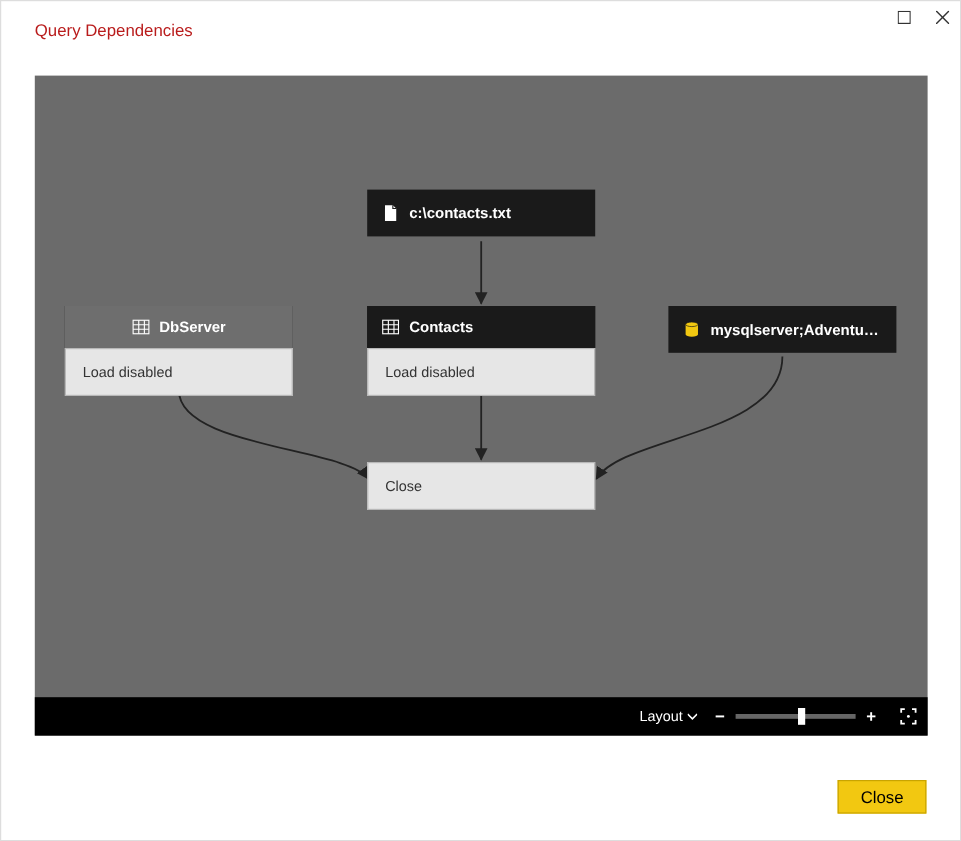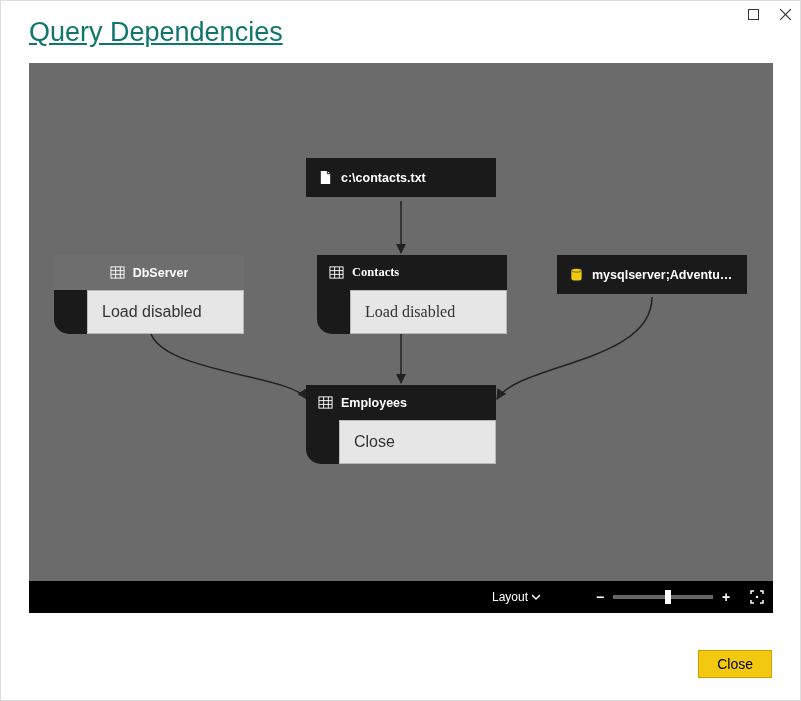--- a/index.html
+++ b/index.html
@@ -27,24 +27,23 @@
     display: flex;
     align-items: center;
     justify-content: center;
     font-size: 13px;
     color: #333;
     cursor: pointer;
   }
   .header {
     position: absolute;
     top: 16px; left: 28px;
-    font-size: 27px;
+    font-size: 14px;
     font-weight: 300;
-    color: #0f766e;
-    text-decoration: underline;
+    color: #b91c1c;
   }
   .canvas-wrap {
     position: absolute;
     left: 28px; top: 62px;
     width: 744px; height: 550px;
     background: #6b6b6b;
   }
   .canvas {
     position: relative;
     width: 100%; height: 518px;
@@ -54,64 +53,61 @@
     position: absolute;
     left: 0; top: 0;
     width: 100%; height: 100%;
     pointer-events: none;
   }
   .node {
     position: absolute;
     width: 190px;
     background: #1a1a1a;
     cursor: move;
-    border-radius: 15px;
   }
   .node .node-head {
     display: flex;
     align-items: center;
     padding: 10px 12px;
     background: #1a1a1a;
     color: #fff;
     font-size: 12.5px;
     font-weight: 600;
   }
   .node .node-head .icon {
     width: 15px; height: 15px;
     margin-right: 8px;
     flex-shrink: 0;
   }
   .node .node-body {
     background: #e6e6e6;
     color: #333;
-    font-size: 16px;
+    font-size: 12px;
     padding: 12px 14px;
     border: 1px solid #b8b8b8;
-    margin-left: 33px;
   }
   .node.source-only .node-head {
     padding: 12px 12px;
   }
   .node.dimmed .node-head {
     background: #6e6e6e;
     justify-content: center;
   }
   .toolbar {
     position: absolute;
     left: 0; bottom: 0;
     width: 100%;
     height: 32px;
     background: #000;
     display: flex;
     align-items: center;
     justify-content: flex-end;
     padding: 0 8px;
     color: #fff;
     font-size: 12px;
-    gap: 41px;
   }
   .toolbar .layout-btn {
     display: flex;
     align-items: center;
     gap: 4px;
     cursor: pointer;
     margin-right: 12px;
   }
   .toolbar .zoom-group {
     display: flex;
@@ -227,21 +223,21 @@
                 <line x1="1" y1="10" x2="15" y2="10" stroke="#fff"></line>
                 <line x1="6" y1="2" x2="6" y2="14" stroke="#fff"></line>
                 <line x1="11" y1="2" x2="11" y2="14" stroke="#fff"></line>
               </svg>
           </span>
           <span class="ellipsis">DbServer</span>
         </div>
         <div class="node-body">Load disabled</div>
       </div>
 
-      <div class="node" style="left:288px; top:192px;font-family:Liberation Serif, serif;">
+      <div class="node" style="left:277px; top:192px;">
         <div class="node-head">
           <span class="icon">
             <svg width="15" height="15" viewBox="0 0 16 16">
                 <rect x="1" y="2" width="14" height="12" fill="none" stroke="#fff" stroke-width="1"></rect>
                 <line x1="1" y1="6" x2="15" y2="6" stroke="#fff"></line>
                 <line x1="1" y1="10" x2="15" y2="10" stroke="#fff"></line>
                 <line x1="6" y1="2" x2="6" y2="14" stroke="#fff"></line>
                 <line x1="11" y1="2" x2="11" y2="14" stroke="#fff"></line>
               </svg>
           </span>
@@ -257,32 +253,20 @@
                 <ellipse cx="8" cy="3.5" rx="5.5" ry="2" fill="#f2c811"></ellipse>
                 <path d="M2.5 3.5 v9 a5.5 2 0 0 0 11 0 v-9" fill="#f2c811"></path>
                 <ellipse cx="8" cy="3.5" rx="5.5" ry="2" fill="none" stroke="#1a1a1a" stroke-width="0.6"></ellipse>
               </svg>
           </span>
           <span class="ellipsis">mysqlserver;AdventureWor...</span>
         </div>
       </div>
 
       <div class="node" style="left:277px; top:322px;">
-        <div class="node-head">
-          <span class="icon">
-            <svg width="15" height="15" viewBox="0 0 16 16">
-                <rect x="1" y="2" width="14" height="12" fill="none" stroke="#fff" stroke-width="1"></rect>
-                <line x1="1" y1="6" x2="15" y2="6" stroke="#fff"></line>
-                <line x1="1" y1="10" x2="15" y2="10" stroke="#fff"></line>
-                <line x1="6" y1="2" x2="6" y2="14" stroke="#fff"></line>
-                <line x1="11" y1="2" x2="11" y2="14" stroke="#fff"></line>
-              </svg>
-          </span>
-          <span class="ellipsis">Employees</span>
-        </div>
         <div class="node-body">Close</div>
       </div>
 
     </div>
 
     <div class="toolbar">
       <div class="layout-btn">
         <span>Layout</span>
         <svg width="8" height="8" viewBox="0 0 8 8">
             <path d="M0 2 L4 6 L8 2" fill="none" stroke="#fff" stroke-width="1.4"></path>

